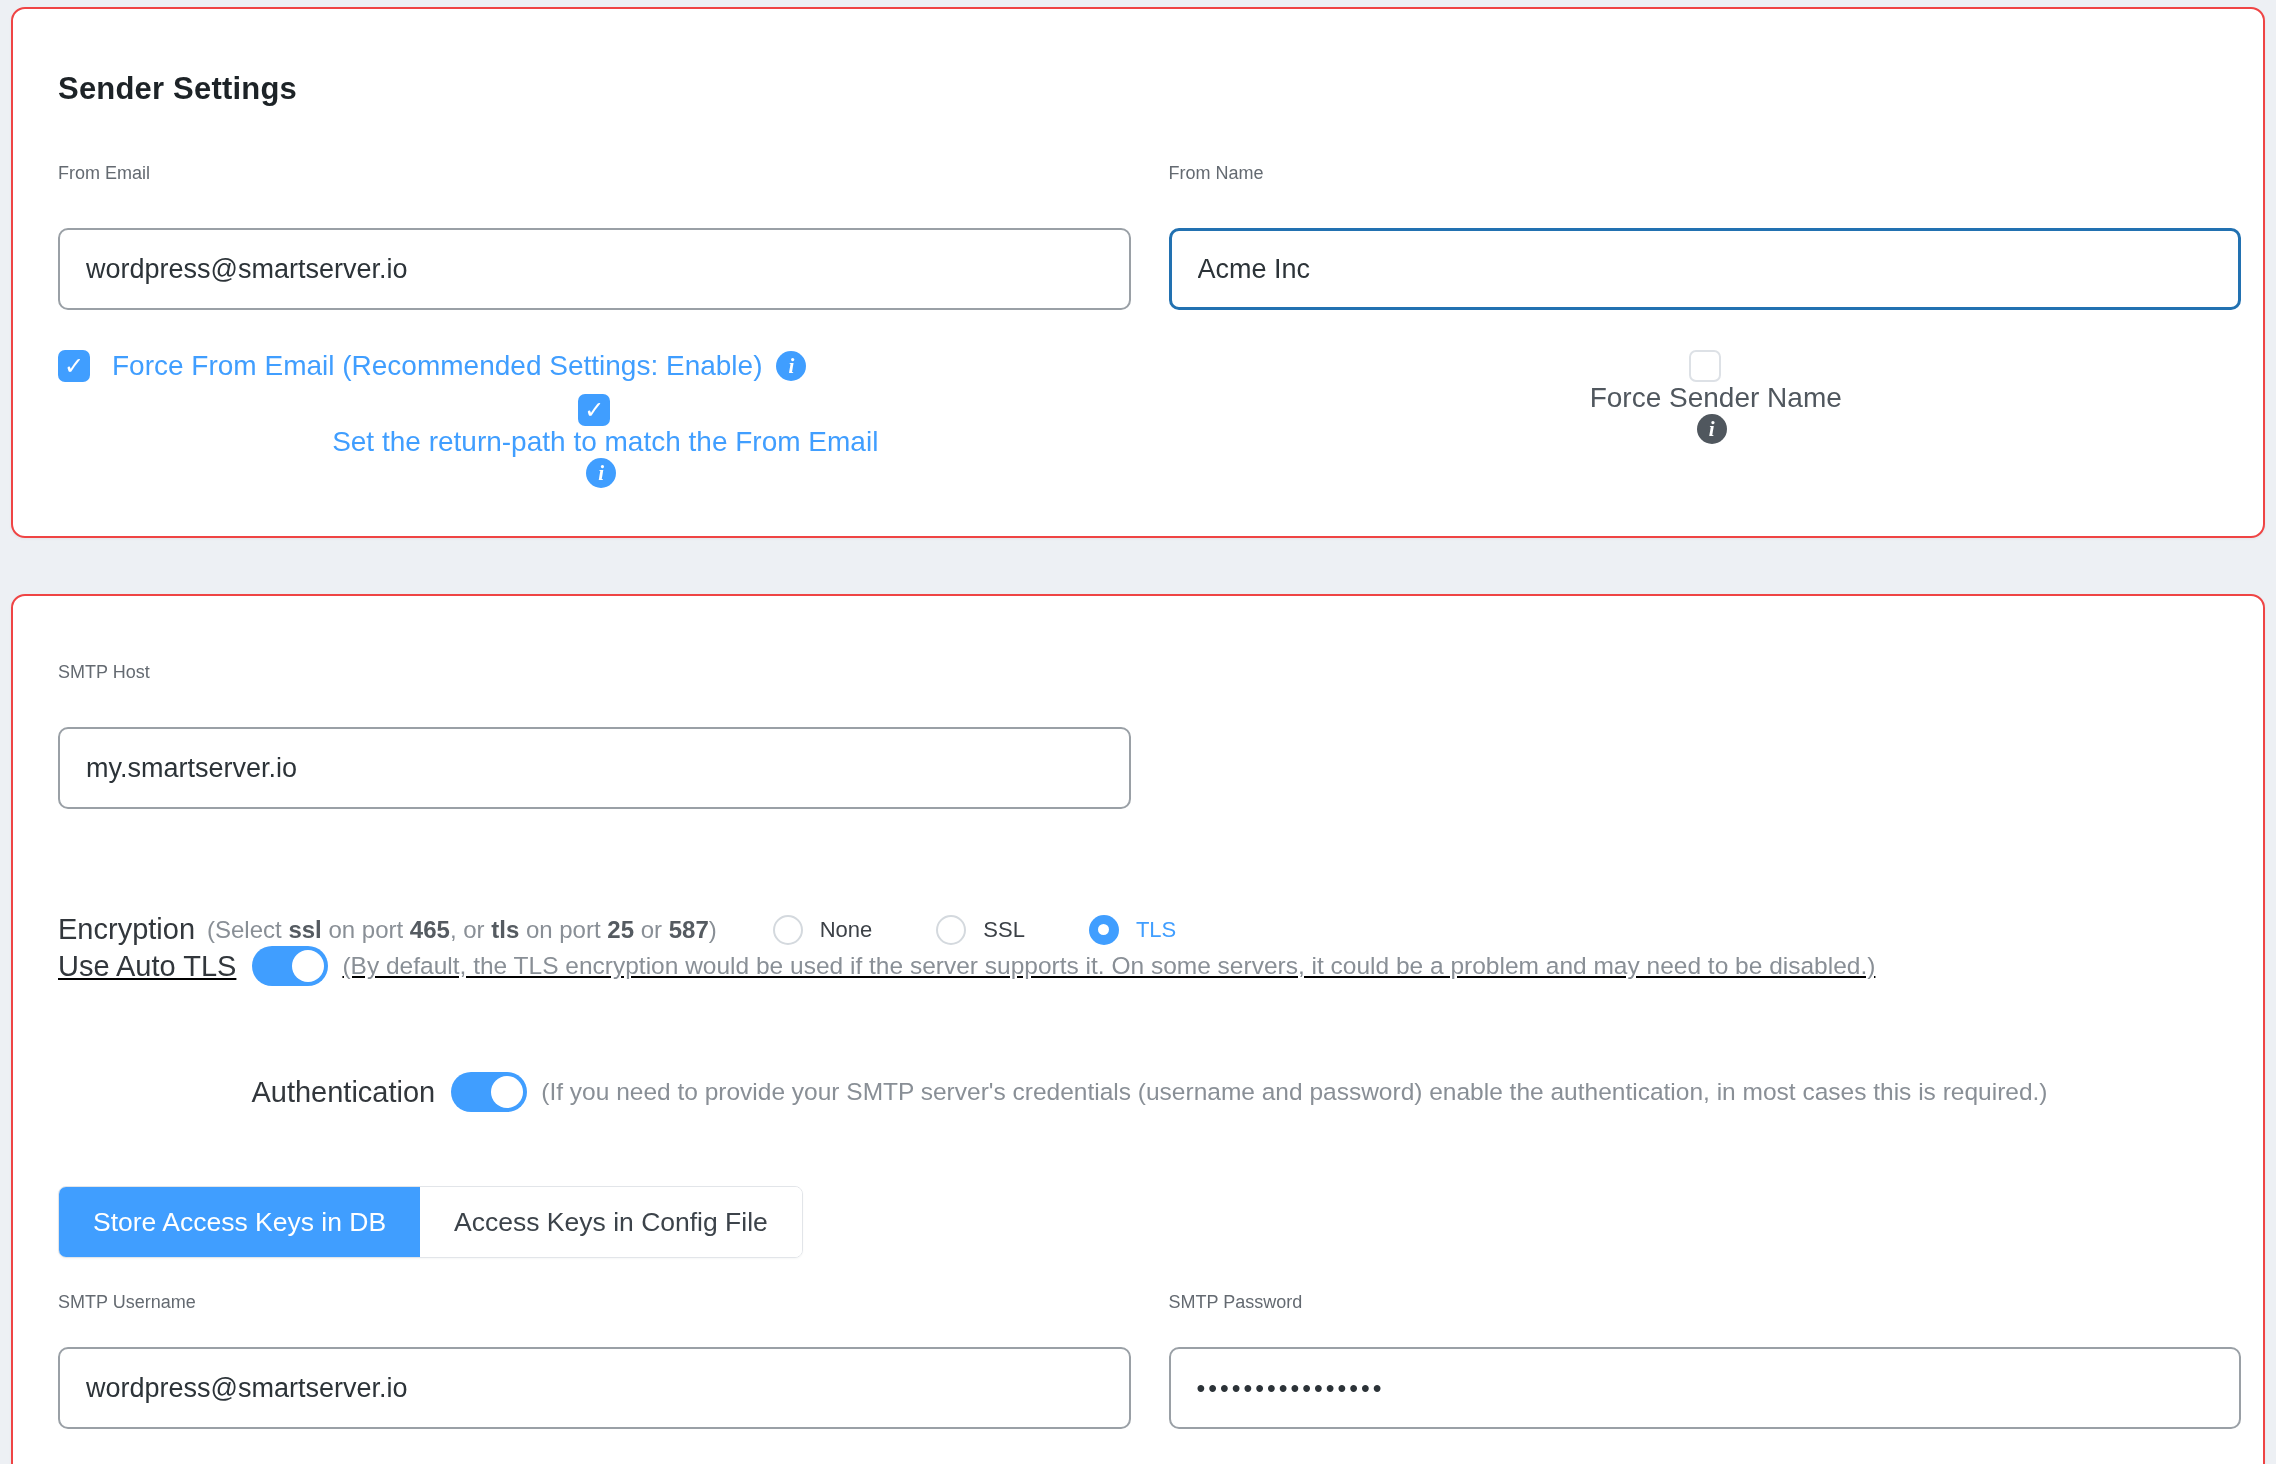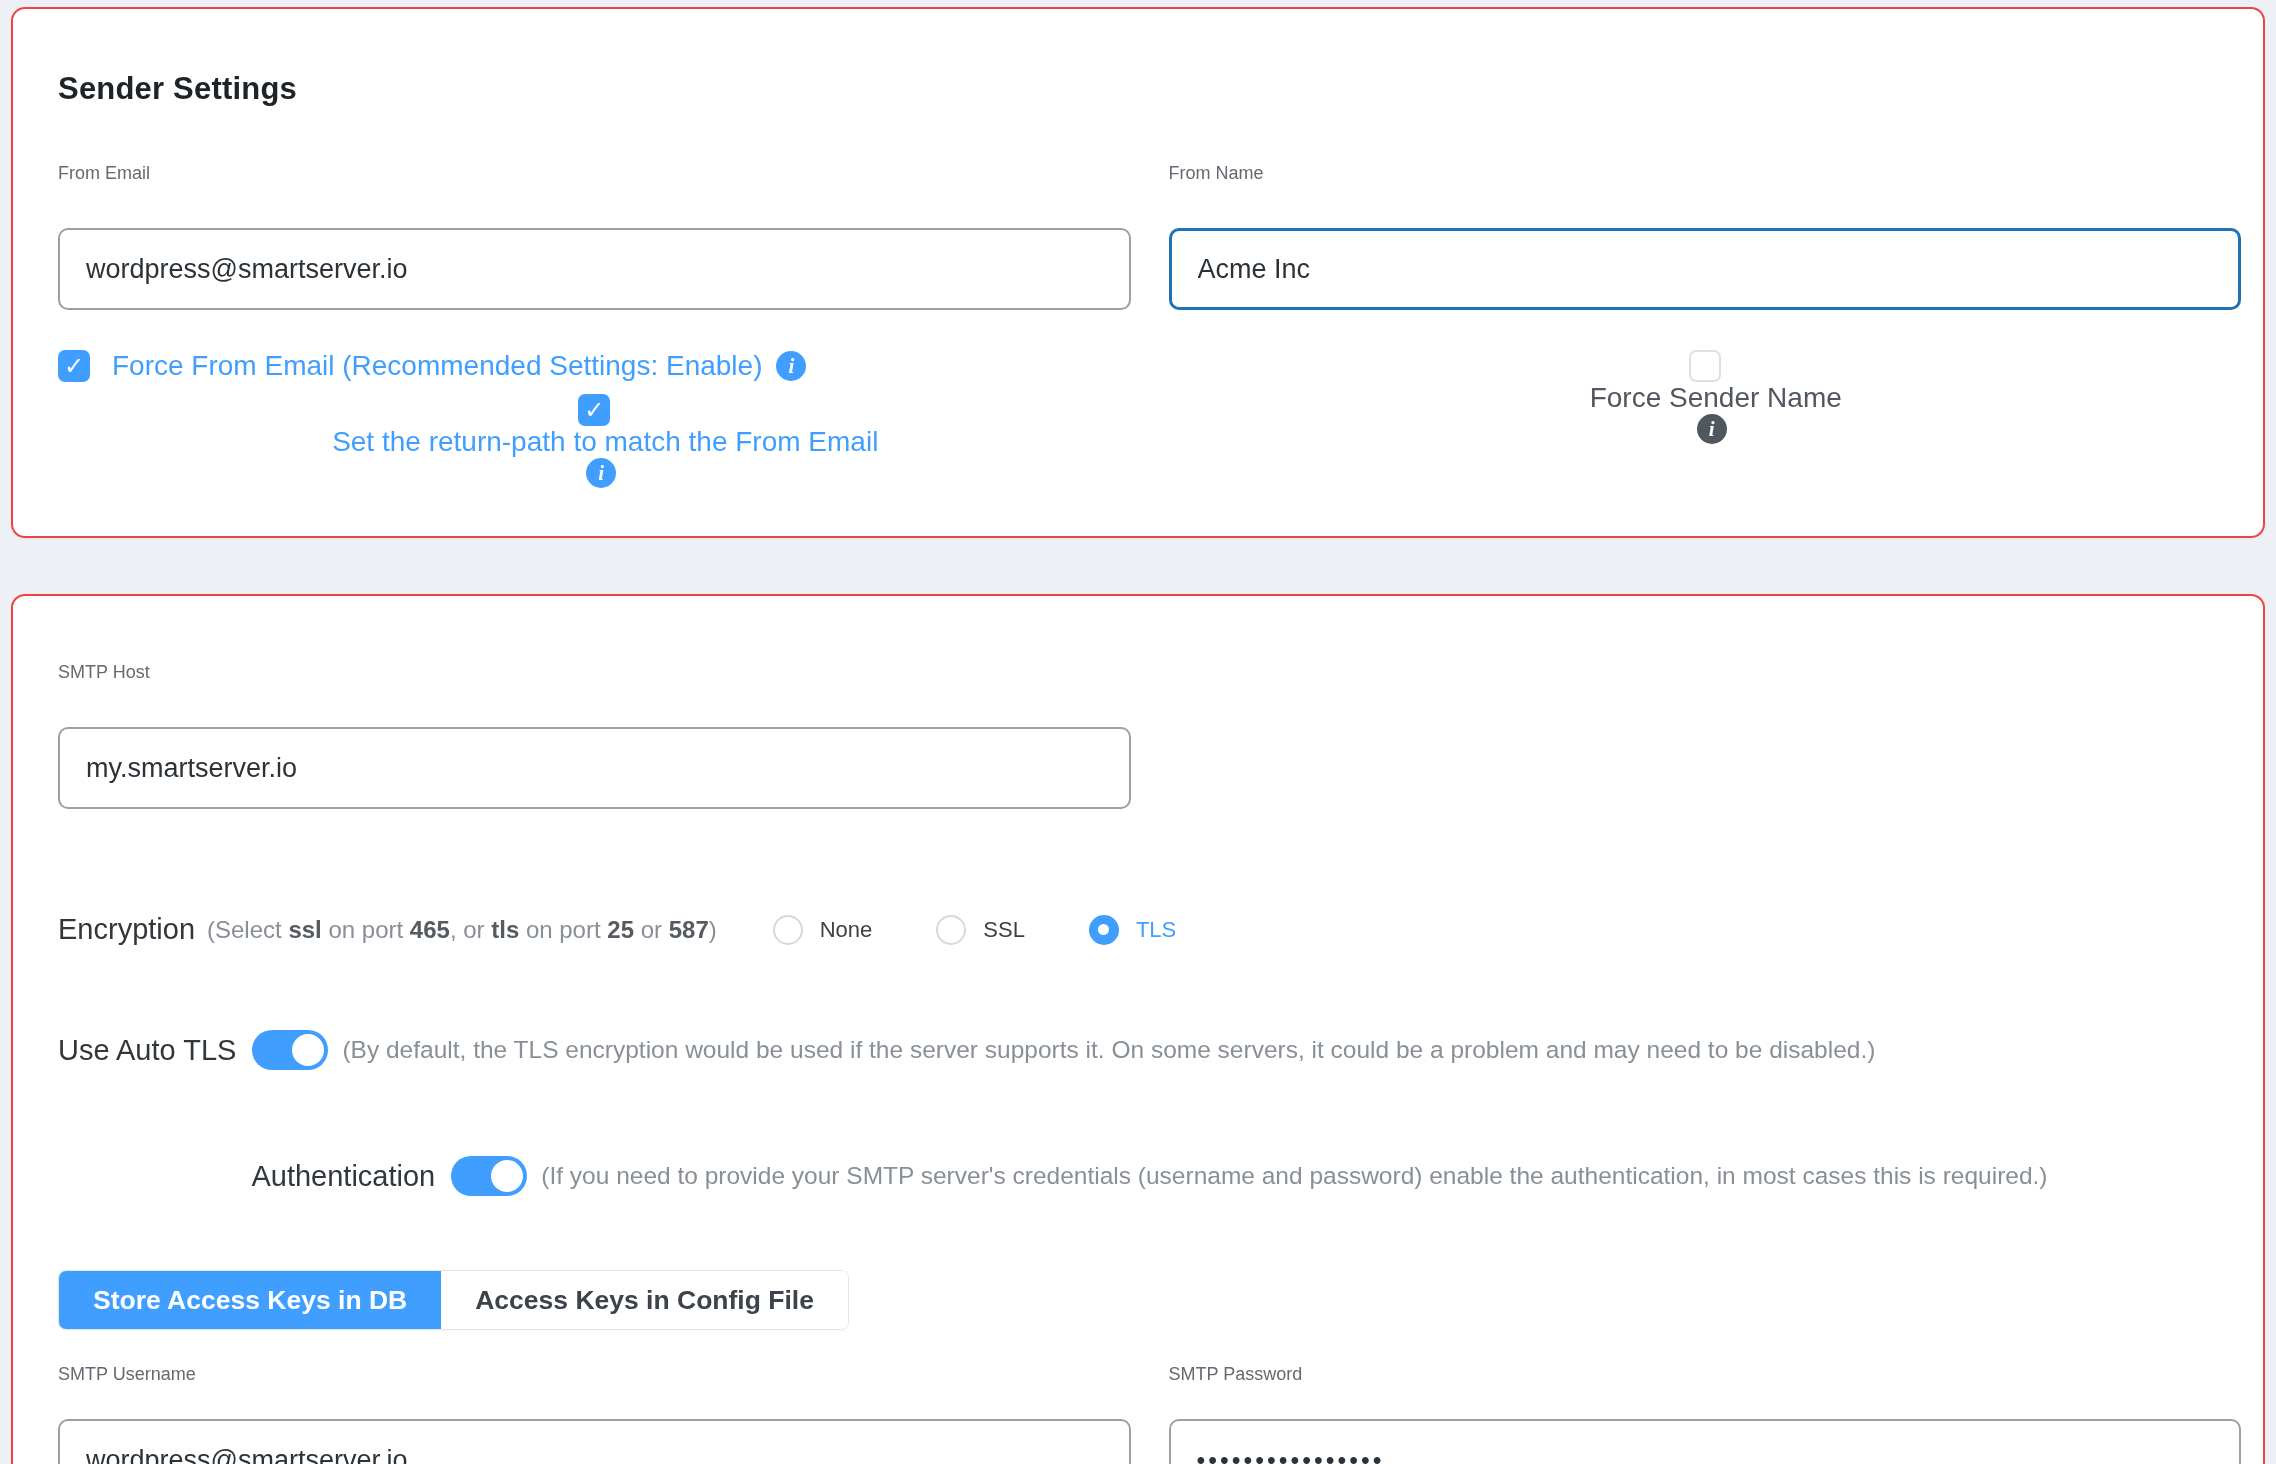--- a/index.html
+++ b/index.html
@@ -70,41 +70,41 @@
     border:2px solid #d4d9de;background:#fff;flex:0 0 auto;
     display:flex;align-items:center;justify-content:center;
   }
   .radio.selected{background:#409EFF;border:none;}
   .radio .dot{width:11px;height:11px;border-radius:50%;background:#fff;display:none;}
   .radio.selected .dot{display:block;}
   .radio-label{margin-left:17px;font-size:22px;color:#3c4147;}
   .radio-item.selected .radio-label{color:#409EFF;}
   
   .toggle-row{display:flex;align-items:center;}
-  .toggle-row.auto-tls{margin-top:84px;}
+  .toggle-row.auto-tls{text-decoration:underline;}
   .toggle-row.auth{margin-top:86px;justify-content:center;}
   .toggle-label{font-size:29px;color:#32373c;}
   .toggle{
     position:relative;width:76px;height:40px;border-radius:20px;
     background:#409EFF;margin-left:16px;flex:0 0 auto;cursor:pointer;
   }
   .toggle .knob{
     position:absolute;top:4px;right:4px;width:32px;height:32px;
     border-radius:50%;background:#fff;
   }
   .toggle-note{font-size:24.5px;color:#898f96;margin-left:14px;white-space:nowrap;}
   
   .tab-group{
     display:inline-flex;margin-top:74px;border-radius:8px;overflow:hidden;
     border:1px solid #e2e5e9;box-shadow:0 1px 2px rgba(30,40,50,0.04);
   }
   .tab{
-    height:58px;display:flex;align-items:center;padding:0 34px;
+    height:70px;display:flex;align-items:center;padding:0 34px;
     font-size:26.5px;background:#fff;color:#3c434a;cursor:pointer;
-    border:none;font-family:inherit;font-weight:bold;
+    border:none;font-family:inherit;
   }
   .tab.active{background:#409EFF;color:#fff;}
   .cred-grid{margin-top:34px;}
   .cred-grid .field-label{margin-bottom:34px;}
   .pwd{letter-spacing:3px;font-size:25px;}
 </style>
 </head>
 <body>
 
 <section class="card card-1">

